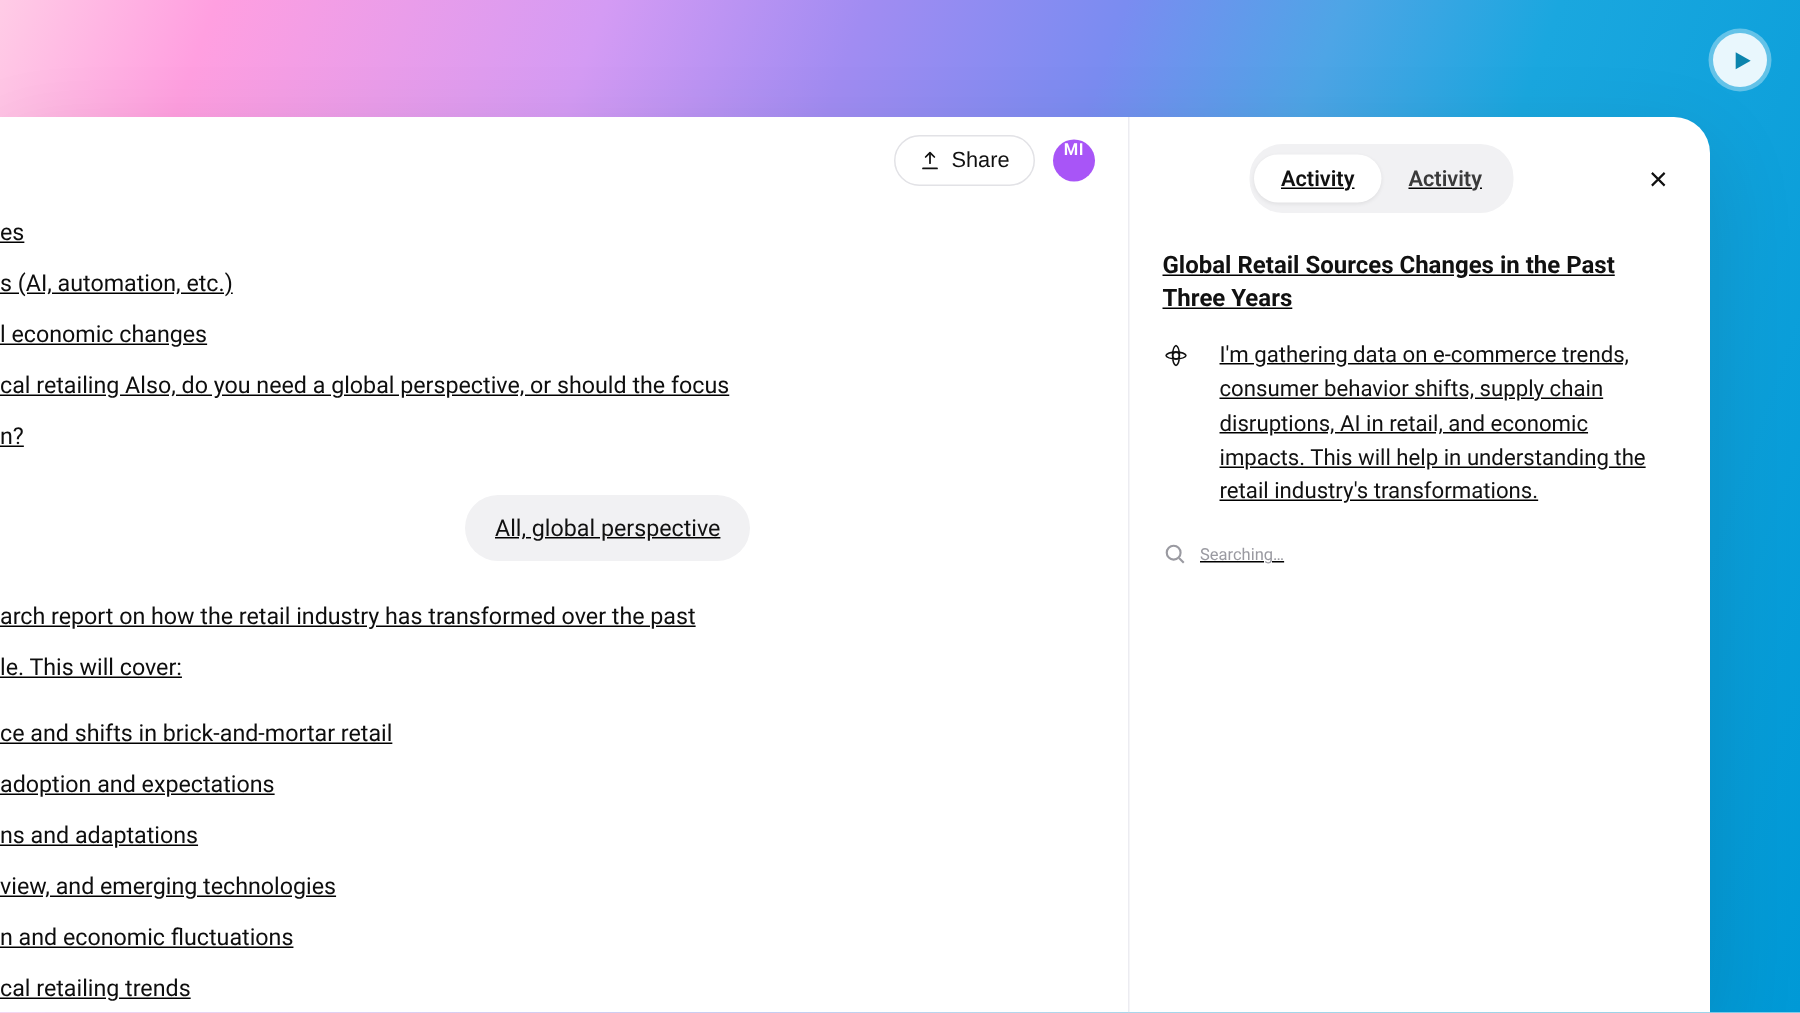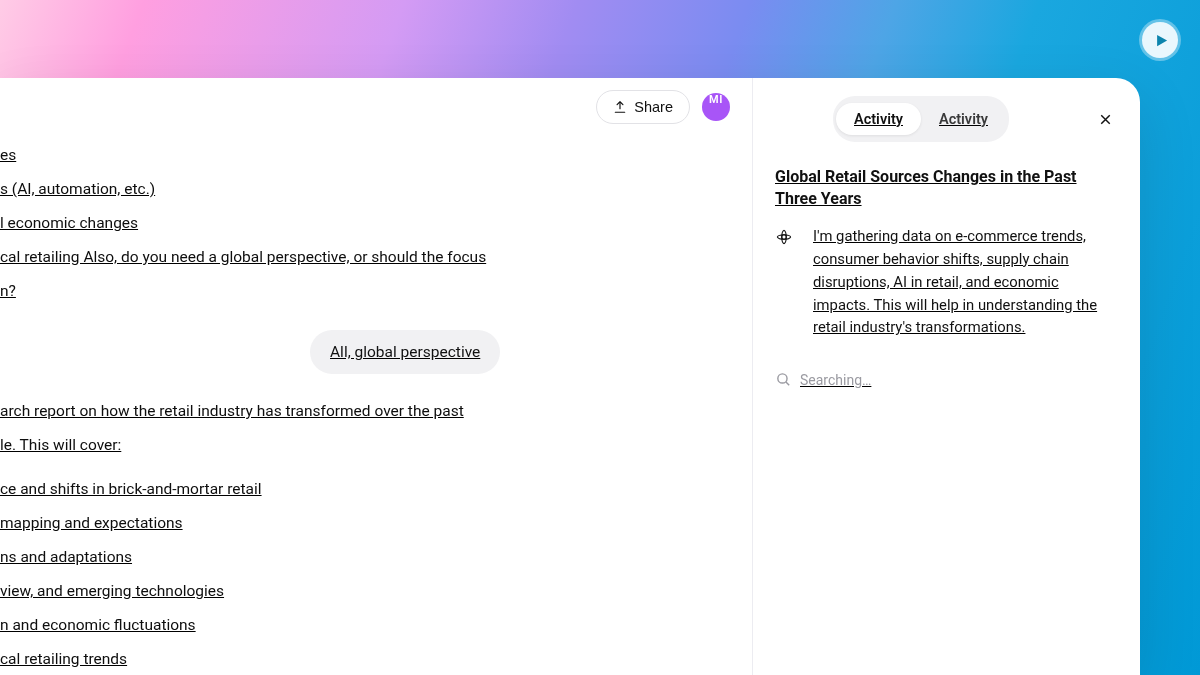--- a/index.html
+++ b/index.html
@@ -89,21 +89,21 @@
 .activity-block { display:flex; gap:20px; margin-bottom:4px;justify-content:flex-end; }
 .activity-icon {
   width:18px; height:18px; flex-shrink:0; margin-top:3px;
 }
 .activity-icon svg { width:18px; height:18px; }
 .activity-text { font-size:14.8px; line-height:1.55; color:#111; }
 .activity-text p { margin-bottom:12px; }
 
 .search-row {
   display:flex; align-items:center; gap:8px;
-  margin-top:20px; color:#9a9aa1; font-size:14px;
+  margin-top:10px; color:#9a9aa1; font-size:11px;
 }
 .search-row svg { width:17px; height:17px; stroke:#9a9aa1; stroke-width:2; fill:none; }
 </style>
 </head>
 <body>
 
 <div class="play-badge">
   <svg viewBox="0 0 24 24">
       <path d="M5 3l16 9-16 9V3z"></path>
     </svg>
@@ -134,21 +134,21 @@
       <div class="line">n?</div>
 
       <div class="user-reply-wrap">
         <div class="user-reply">All, global perspective</div>
       </div>
 
       <div class="line">arch report on how the retail industry has transformed over the past</div>
       <div class="line">le. This will cover:</div>
       <div style="height:10px"></div>
       <div class="line">ce and shifts in brick-and-mortar retail</div>
-      <div class="line"> mapping and expectations</div>
+      <div class="line"> adoption and expectations</div>
       <div class="line">ns and adaptations</div>
       <div class="line">view, and emerging technologies</div>
       <div class="line">n and economic fluctuations</div>
       <div class="line">cal retailing trends</div>
     </div>
   </div>
 
   <div class="side-col">
     <div class="side-header">
       <div class="tab-pill">

